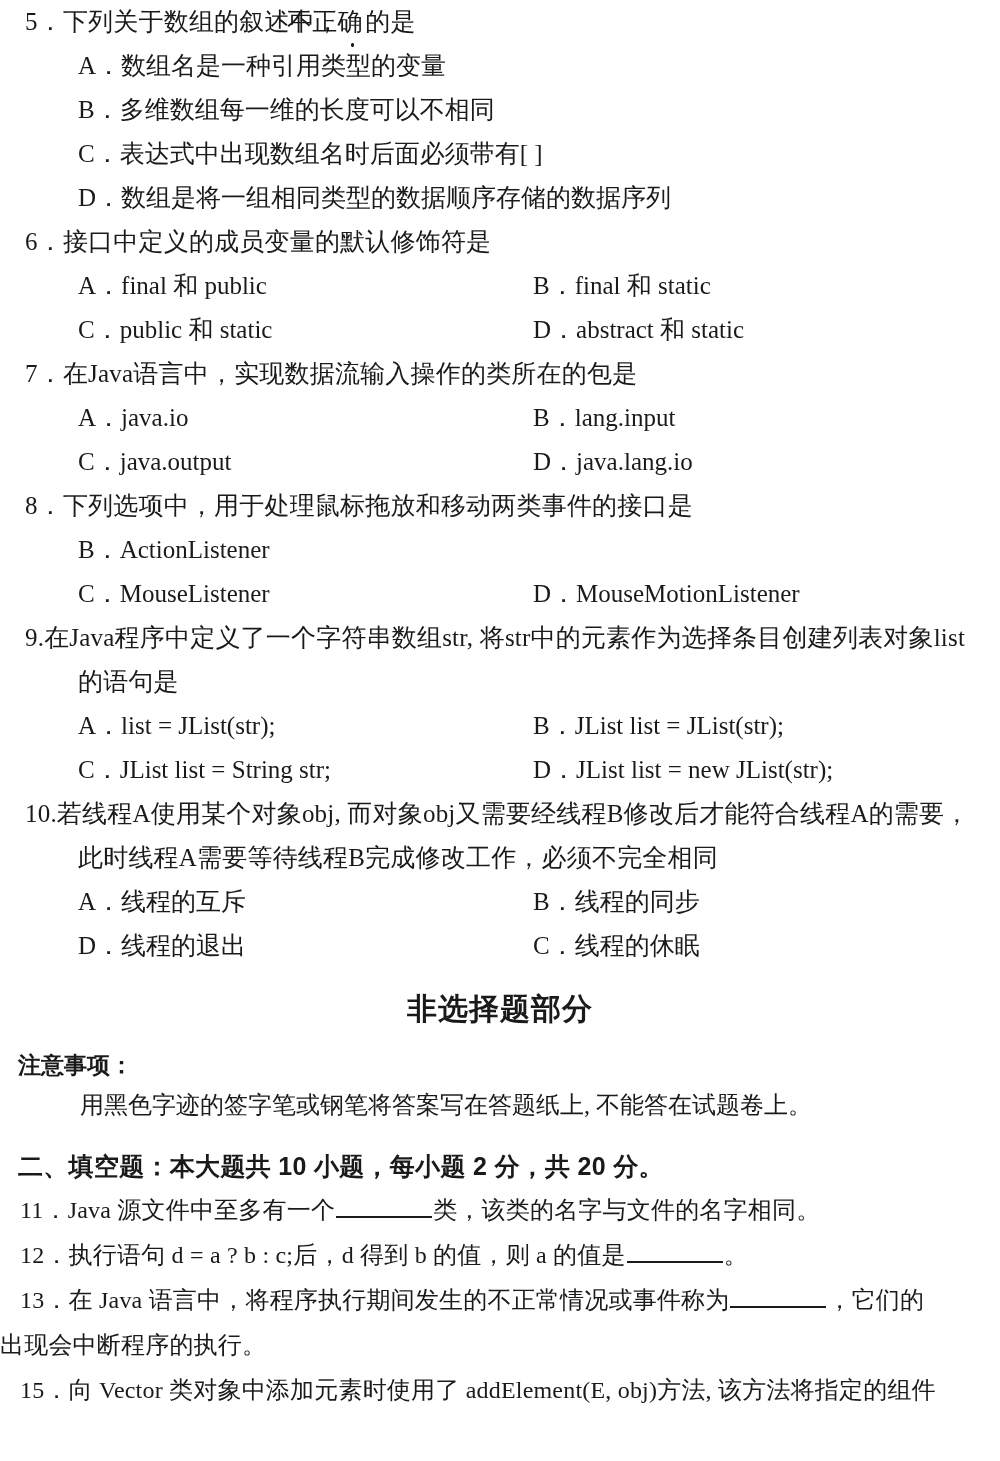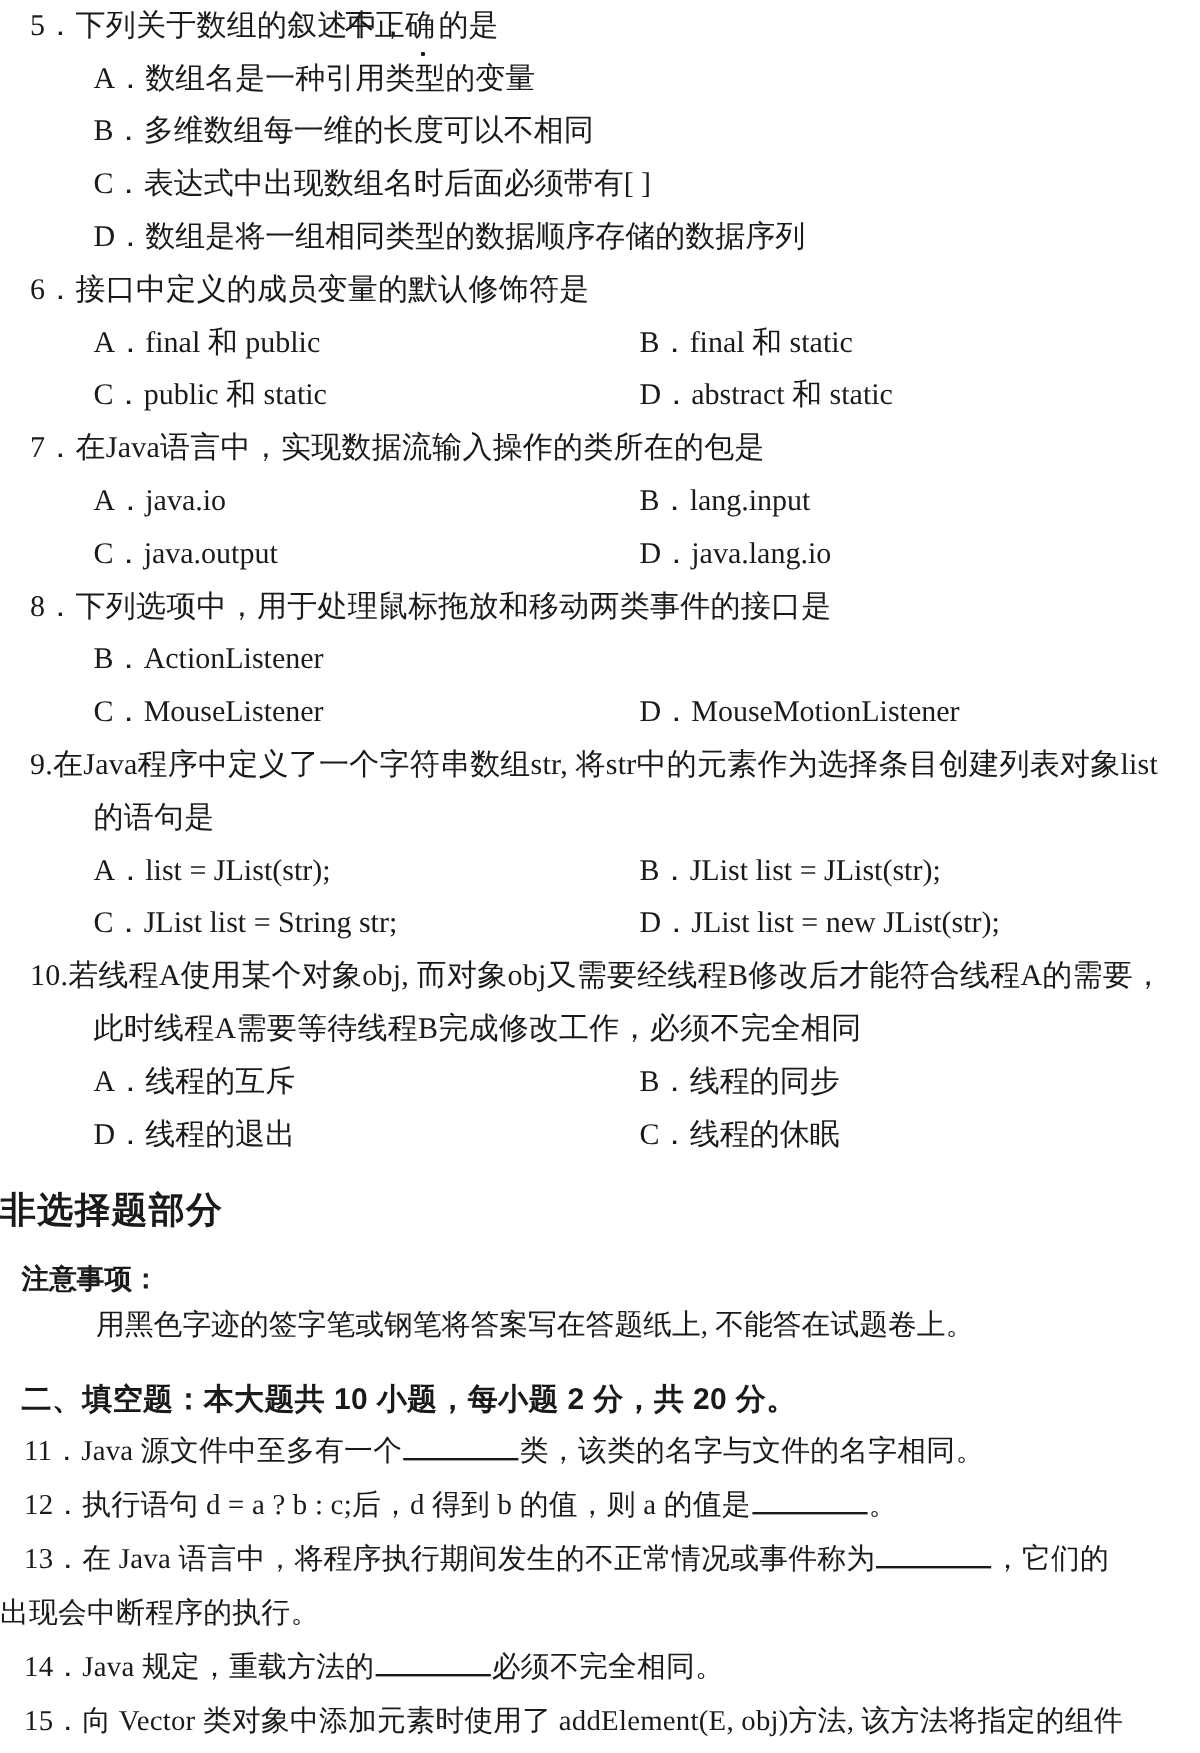--- a/index.html
+++ b/index.html
@@ -70,20 +70,21 @@
   }
   .opt-row.single { display: block; }
   .opt {
     flex: 0 0 455px;
     white-space: pre;
   }
   .opt .letter { }
 
   
   .section-heading {
+    text-align: center;
     font-family: "Liberation Sans", "DejaVu Sans", sans-serif;
     font-weight: bold;
     font-size: 30px;
     line-height: 50px;
     margin: 16px 0 12px 0;
     letter-spacing: 1px;
   }
 
   
   .notes-title {
@@ -234,19 +235,18 @@
 
   <div>
 
     <div class="fb"><span class="num">11．</span><span>Java 源文件中至多有一个</span><span class="blank w8"></span><span>类，该类的名字与文件的名字相同。</span></div>
 
     <div class="fb"><span class="num">12．</span><span>执行语句 d = a ? b : c;后，d 得到 b 的值，则 a 的值是</span><span class="blank w8"></span><span>。</span></div>
 
     <div class="fb"><span class="num">13．</span><span>在 Java 语言中，将程序执行期间发生的不正常情况或事件称为</span><span class="blank w8"></span><span>，它们的</span></div>
     <div class="fb-cont">出现会中断程序的执行。</div>
 
-    <div class="fb"><span class="num">14．</span><span>Java 规定，重载方法的</span><span class="blank w8"></span><span>必须不完全相同。</span></div>
 
     <div class="fb"><span class="num">15．</span><span>向 Vector 类对象中添加元素时使用了 addElement(E, obj)方法, 该方法将指定的组件</span></div>
     <div class="fb-cont"></div>
   </div>
 
 </div>
 
 </body></html>

